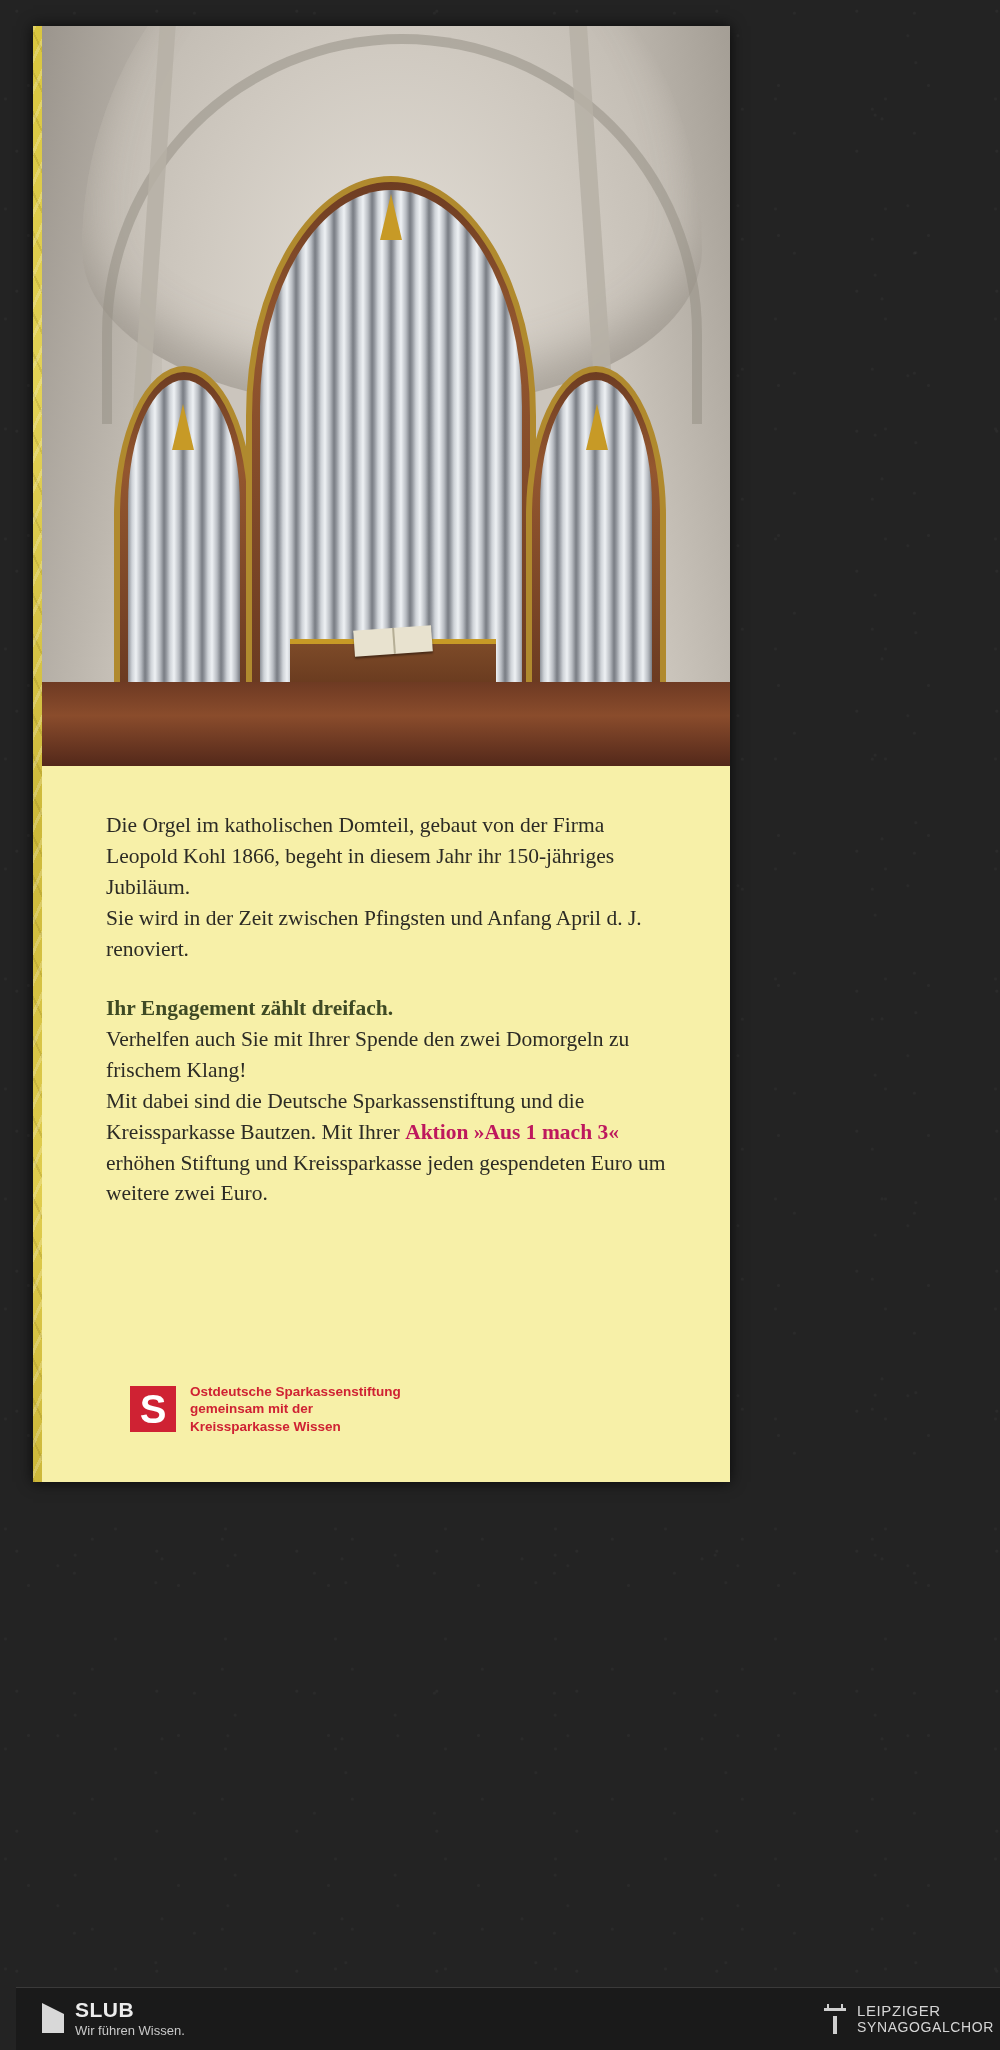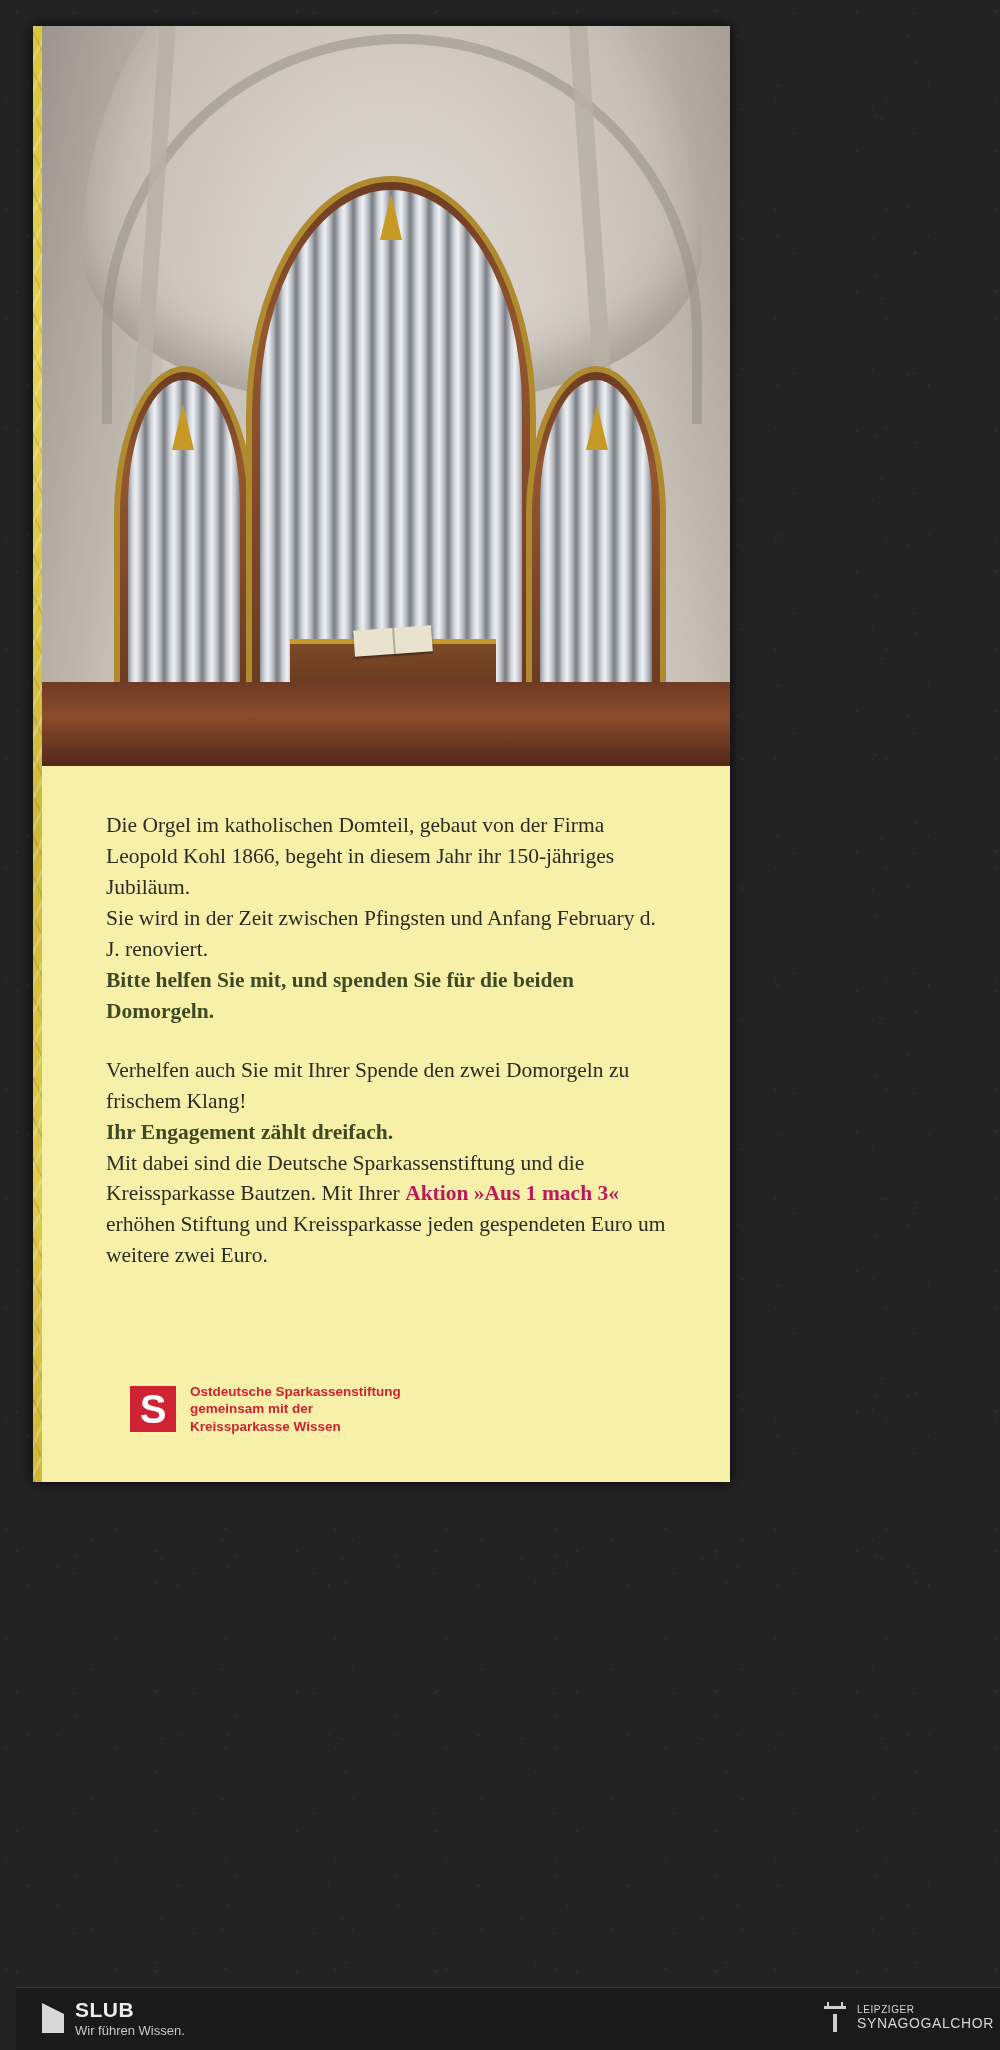--- a/index.html
+++ b/index.html
@@ -276,21 +276,21 @@
     position: absolute; bottom: 0; left: 11px; width: 4px; height: 18px; background: #cfcfcf;
   }
   .lsc-icon b {
     position: absolute; top: 4px; left: 2px; width: 22px; height: 3px; background: #cfcfcf;
   }
   .lsc-icon s {
     position: absolute; top: 0px; left: 5px; width: 2px; height: 7px; background: #cfcfcf;
   }
   .lsc-icon s.r { left: 19px; }
   .lsc-txt { color: #d6d6d6; font-family: "Liberation Sans", sans-serif; }
-  .lsc-l1 { font-size: 10px; letter-spacing: 0.6px; }
+  .lsc-l1 { font-size: 15px; letter-spacing: 0.6px; }
   .lsc-l2 { font-size: 14px; letter-spacing: 0.6px; }
 </style>
 </head>
 <body>
 
 <div class="backdrop"></div>
 
 <div class="flyer">
   <div class="spine"></div>
 
@@ -320,27 +320,26 @@
           <div class="finial f-r"></div>
         </div>
         <div class="console"></div>
         <div class="book"></div>
         <div class="gallery"></div>
       </div>
     </div>
 
     <div class="text-block">
       <p class="para">Die Orgel im katholischen Domteil, gebaut von der Firma Leopold Kohl 1866, begeht in diesem Jahr ihr 150-jähriges Jubiläum.</p>
-      <p class="para">Sie wird in der Zeit zwischen Pfingsten und Anfang February d. J. renoviert.</p>
-      <p class="para bold-green">Bitte helfen Sie mit, und spenden Sie für die beiden Domorgeln.</p>
+      <p class="para">Sie wird in der Zeit zwischen Pfingsten und Anfang April d. J. renoviert.</p>
 
       <div class="spacer"></div>
 
+      <p class="para bold-green">Ihr Engagement zählt dreifach.</p>
       <p class="para">Verhelfen auch Sie mit Ihrer Spende den zwei Domorgeln zu frischem Klang!</p>
-      <p class="para bold-green">Ihr Engagement zählt dreifach.</p>
       <p class="para">
         <span>Mit dabei sind die Deutsche Sparkassenstiftung und die Kreissparkasse Bautzen. Mit Ihrer </span><span class="inline-bold">Aktion »Aus 1 mach 3«</span><span> erhöhen Stiftung und Kreissparkasse jeden gespendeten Euro um weitere zwei Euro.</span>
       </p>
 
       <div class="spacer"></div>
 
     </div>
 
     <div class="logo-row">
       <div class="logo-mark">

